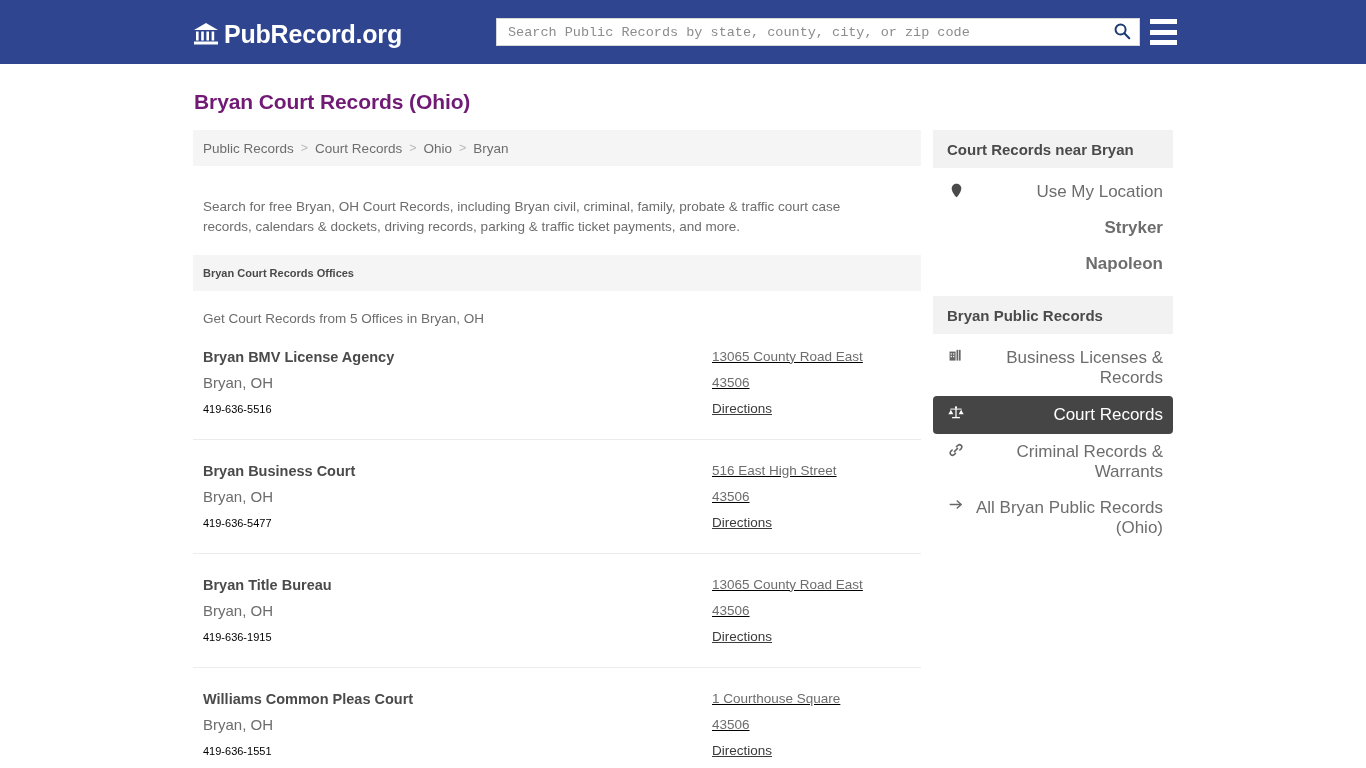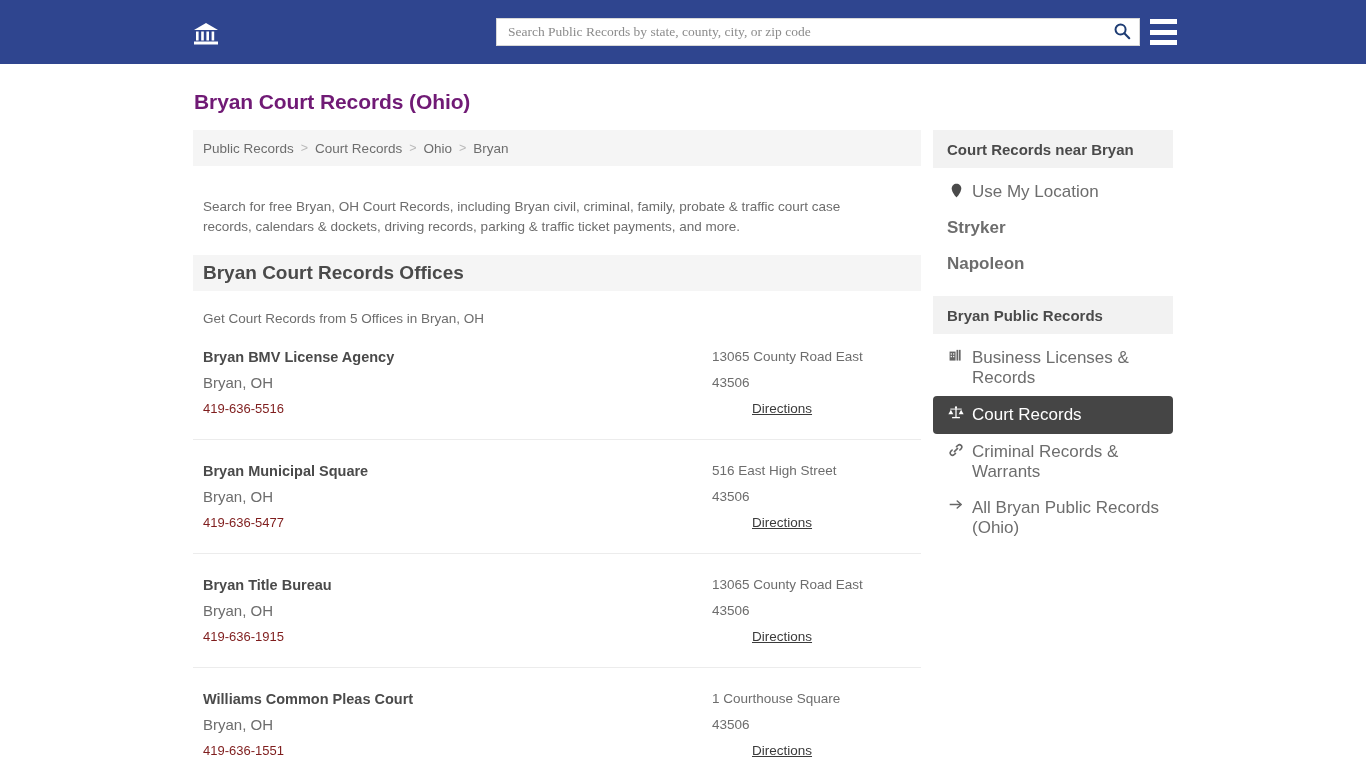--- a/index.html
+++ b/index.html
@@ -50,21 +50,21 @@
     border: 1px solid #d8d8d8;
     display: flex;
     align-items: center;
   }
   .search-input {
     flex: 1 1 auto;
     height: 18px;
     border: none;
     outline: none;
     background: transparent;
-    font-family: Liberation Serif, serif;
+    font-family: Liberation Mono, monospace;
     font-size: 13.5px;
     color: #333333;
     padding: 0 6px 0 11px;
   }
   .search-input::placeholder { color: #8c8c8c; opacity: 1; }
   .search-btn {
     width: 34px; height: 26px;
     border: none; background: transparent;
     display: flex; align-items: center; justify-content: center;
     cursor: pointer; padding: 0;
@@ -109,21 +109,21 @@
     color: #701a75;
     letter-spacing: -0.1px;
   }
 
   .columns {
     display: flex;
     align-items: flex-start;
     margin-top: 16px;
   }
   .main-col { width: 728px; flex: 0 0 728px; }
-  .side-col { width: 240px; flex: 0 0 240px; margin-left: 12px; }
+  .side-col { width: 240px; flex: 0 0 240px; margin-left: 12px; text-align: right; }
 
   
   .breadcrumb {
     background: #f5f5f5;
     height: 36px;
     display: flex;
     align-items: center;
     padding: 0 10px;
     font-size: 13.5px;
   }
@@ -148,69 +148,68 @@
 
   
   .section-head {
     background: #f5f5f5;
     height: 36px;
     display: flex;
     align-items: center;
     padding: 0 10px;
     margin-top: 18px;
     color: #4a4a4a;
-    font-size: 19px;
+    font-size: 11px;
     font-weight: bold;
   }
   .section-sub {
     color: #6d6d6d;
     font-size: 13.5px;
     padding: 20px 10px 0 10px;
   }
 
   
   .office-row {
     display: flex;
     padding: 18px 10px 17px 10px;
     border-bottom: 1px solid #ececec;
     gap: 42px;
   }
   .office-row:last-child { border-bottom: none; }
   .office-left { width: 467px; flex: 0 0 467px; }
-  .office-right { flex: 1 1 auto; }
+  .office-right { flex: 1 1 auto; text-decoration: underline; }
 
   .office-name {
     font-size: 14.5px;
     font-weight: bold;
     color: #4a4a4a;
     line-height: 26px;
   }
   .office-line {
     font-size: 15px;
     color: #6d6d6d;
     line-height: 26px;
   }
   .office-phone {
-    font-size: 13px;
-    color: #7f1d1d;
+    font-size: 11px;
+    color: #000000;
     line-height: 26px;
   }
   .office-addr {
     font-size: 13.5px;
     color: #6d6d6d;
     line-height: 26px;
   }
   .directions-link {
     font-size: 13.5px;
     color: #3b3b3b;
     line-height: 26px;
     text-decoration: underline;
     display: inline-block;
     cursor: pointer;
-    margin-left: 40px;
   }
 
   
   .side-box { margin-bottom: 14px; }
   .side-head {
     background: #f2f2f2;
     height: 38px;
     display: flex;
     align-items: center;
     padding: 0 14px;
@@ -256,20 +255,21 @@
     <span class="brand-icon">
       <svg viewBox="0 0 26 24" width="26" height="24" aria-hidden="true">
         <polygon points="13,1 25,8 1,8" fill="#ffffff"></polygon>
         <rect x="3" y="9.5" width="2.6" height="9" fill="#ffffff"></rect>
         <rect x="8.2" y="9.5" width="2.6" height="9" fill="#ffffff"></rect>
         <rect x="13.4" y="9.5" width="2.6" height="9" fill="#ffffff"></rect>
         <rect x="18.6" y="9.5" width="2.6" height="9" fill="#ffffff"></rect>
         <rect x="1" y="19.5" width="24" height="3" fill="#ffffff"></rect>
       </svg>
     </span>
+    <span class="brand-text">PubRecord.org</span>
   </a>
 
   <div class="search-wrap">
     <input class="search-input" type="text" placeholder="Search Public Records by state, county, city, or zip code" style="">
     <button class="search-btn">
       <span>
         <svg viewBox="0 0 20 20" width="18" height="18" aria-hidden="true">
           <circle cx="8.4" cy="8.4" r="5.6" fill="none" stroke="#1d3c73" stroke-width="2.2"></circle>
           <line x1="12.6" y1="12.6" x2="18" y2="18" stroke="#1d3c73" stroke-width="2.4" stroke-linecap="round"></line>
         </svg>
@@ -318,21 +318,21 @@
             </div>
             <div class="office-right">
               <div class="office-addr">13065 County Road East</div>
               <div class="office-addr">43506</div>
               <a class="directions-link" href="#">Directions</a>
             </div>
           </div>
 
           <div class="office-row">
             <div class="office-left">
-              <div class="office-name">Bryan Municipal Square</div>
+              <div class="office-name">Bryan Business Court</div>
               <div class="office-line">Bryan, OH</div>
               <div class="office-phone">419-636-5477</div>
             </div>
             <div class="office-right">
               <div class="office-addr">516 East High Street</div>
               <div class="office-addr">43506</div>
               <a class="directions-link" href="#">Directions</a>
             </div>
           </div>
 

